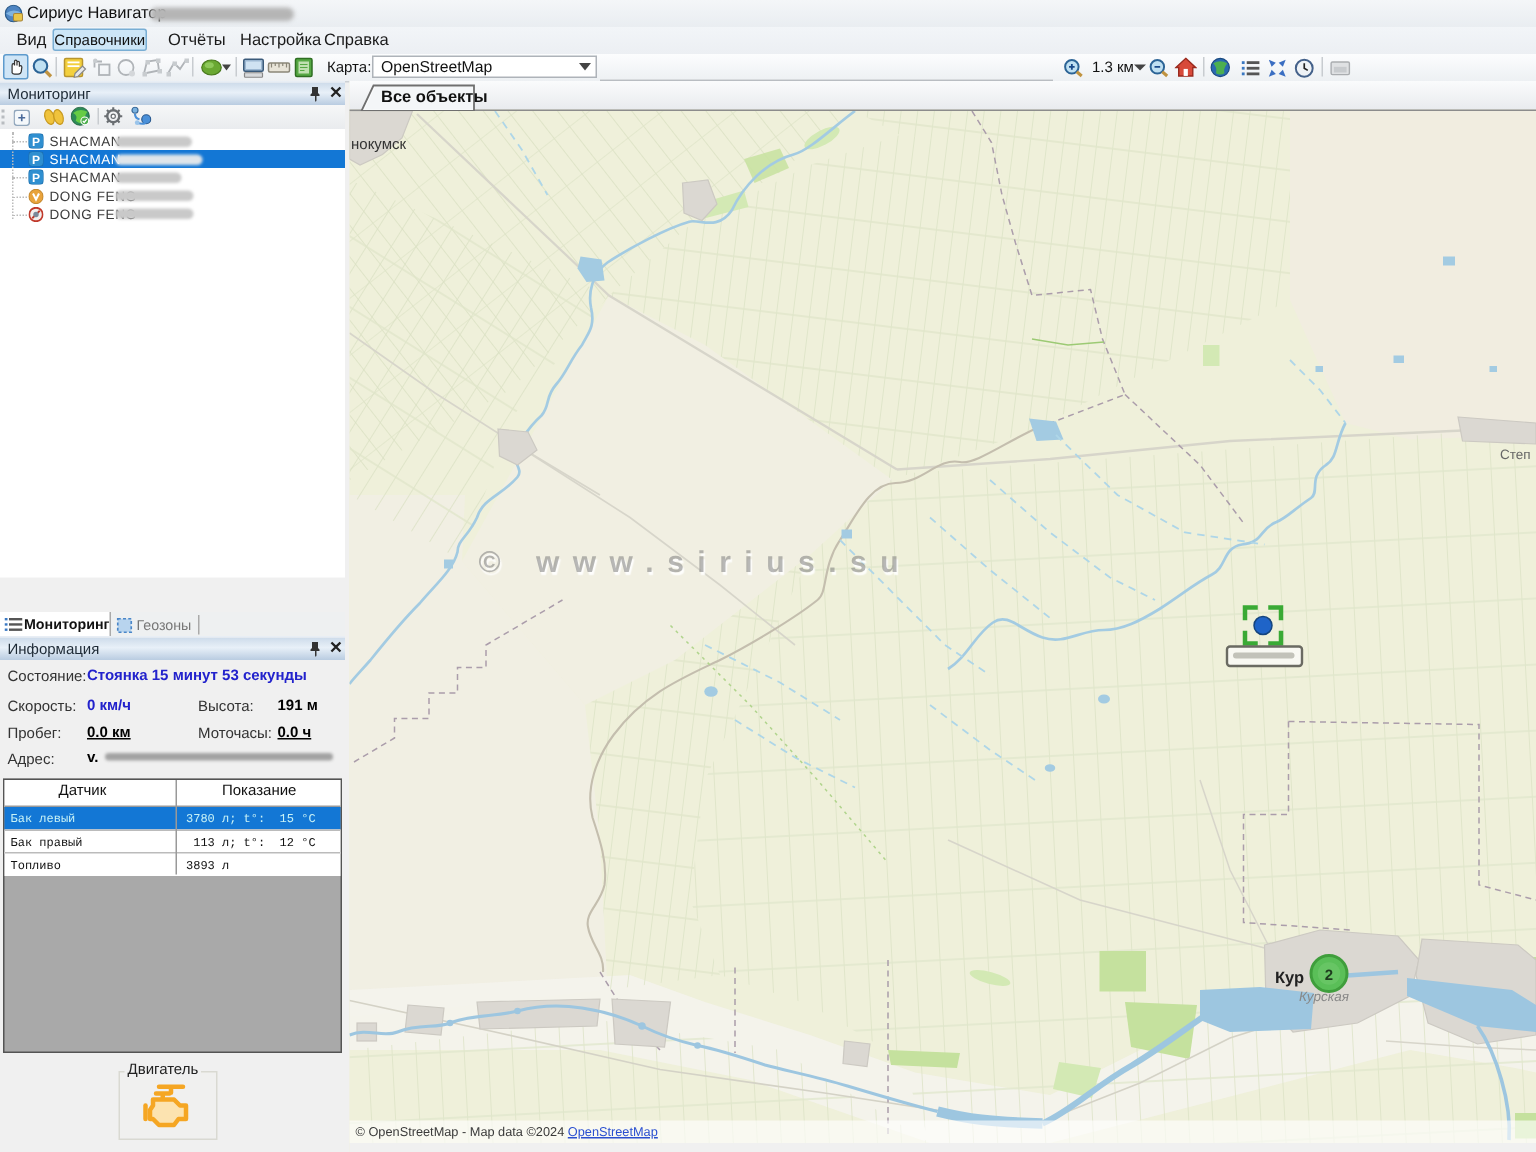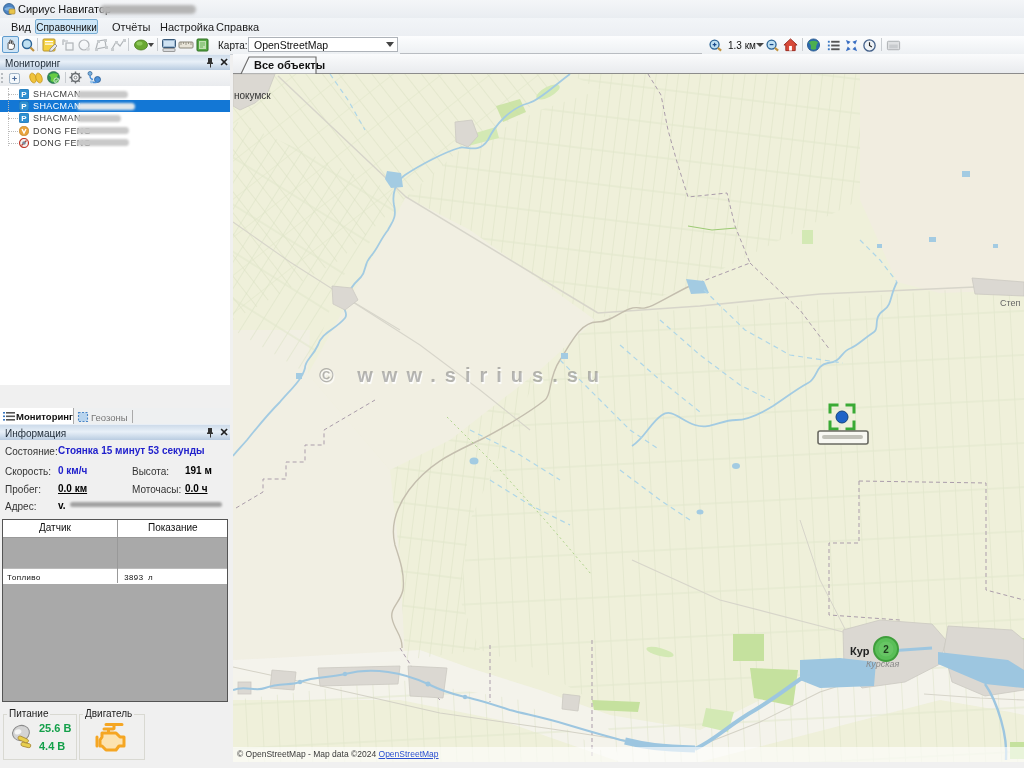--- a/index.html
+++ b/index.html
@@ -336,36 +336,33 @@
     <span class="ival-b" style="left:185px;top:42px;text-decoration:underline">0.0 ч</span>
     <span class="ilabel" style="left:5px;top:60px">Адрес:</span>
     <span class="ival-b" style="left:58px;top:59px">v.</span>
     <span style="position:absolute;left:70px;top:61px;width:152px;height:4.5px;background:#9a9a9a;border-radius:3px;filter:blur(1.2px);opacity:.9"></span>
   </div>
   <div class="abs" id="ltable">
     <div class="thdr">
           <span style="position:absolute;left:36px;top:2px">Датчик</span>
           <span style="position:absolute;left:145px;top:2px">Показание</span>
         </div>
+    <div class="trow" style="top:18px;background:#1377d5;color:#c8f2f6">
+          <span class="tc1">Бак левый</span>
+          <span class="tc2">3780&nbsp;л;&nbsp;t°:&nbsp;&nbsp;15&nbsp;°C</span>
+        </div>
+    <div class="trow" style="top:33px;border-top:1px solid #bbb">
+          <span class="tc1">Бак правый</span>
+          <span class="tc2">&nbsp;113&nbsp;л;&nbsp;t°:&nbsp;&nbsp;12&nbsp;°C</span>
+        </div>
     <div class="trow" style="top:48px;border-top:1px solid #bbb">
           <span class="tc1">Топливо</span>
           <span class="tc2">3893&nbsp;л</span>
         </div>
     <div class="tdiv"></div>
-  </div>
-  <div class="fs" style="left:3px;width:72px">
-        <span class="lg">Питание</span>
-    <span class="gval" style="left:35px;top:7px">25.6 В</span>
-    <span class="gval" style="left:35px;top:25px">4.4 В</span>
-    <svg style="position:absolute;left:6px;top:8px" width="26" height="28" viewBox="0 0 26 28">
-      <ellipse cx="11" cy="10" rx="8.5" ry="7.5" fill="#d4d4d4" stroke="#8a8a8a" stroke-width="1" transform="rotate(-18 11 10)"></ellipse>
-      <ellipse cx="8.5" cy="8" rx="3.5" ry="2.5" fill="#f6f6f6" transform="rotate(-18 11 10)"></ellipse>
-      <rect x="8" y="13" width="11" height="4" rx="2" fill="#e8cf4e" stroke="#a8883a" stroke-width="0.8" transform="rotate(24 10 15)"></rect>
-      <rect x="11" y="19" width="10" height="4" rx="2" fill="#e8cf4e" stroke="#a8883a" stroke-width="0.8" transform="rotate(14 12 21)"></rect>
-    </svg>
   </div>
   <div class="fs" style="left:79px;width:64px">
         <span class="lg">Двигатель</span>
     <svg style="position:absolute;left:14px;top:5px" width="36" height="34" viewBox="0 0 36 34">
       <g fill="none" stroke="#f5a623" stroke-width="3" stroke-linejoin="round" stroke-linecap="round">
         <path d="M10 9h9 M14.5 9v4 M12 4.5h16 M20 4.5v4"></path>
         <path d="M8 13h14l4 4h4v9h-5l-3 4H12l-4-4H6v-6l2-3z" fill="#fce3b0"></path>
         <path d="M3 17v9"></path>
       </g>
     </svg>

